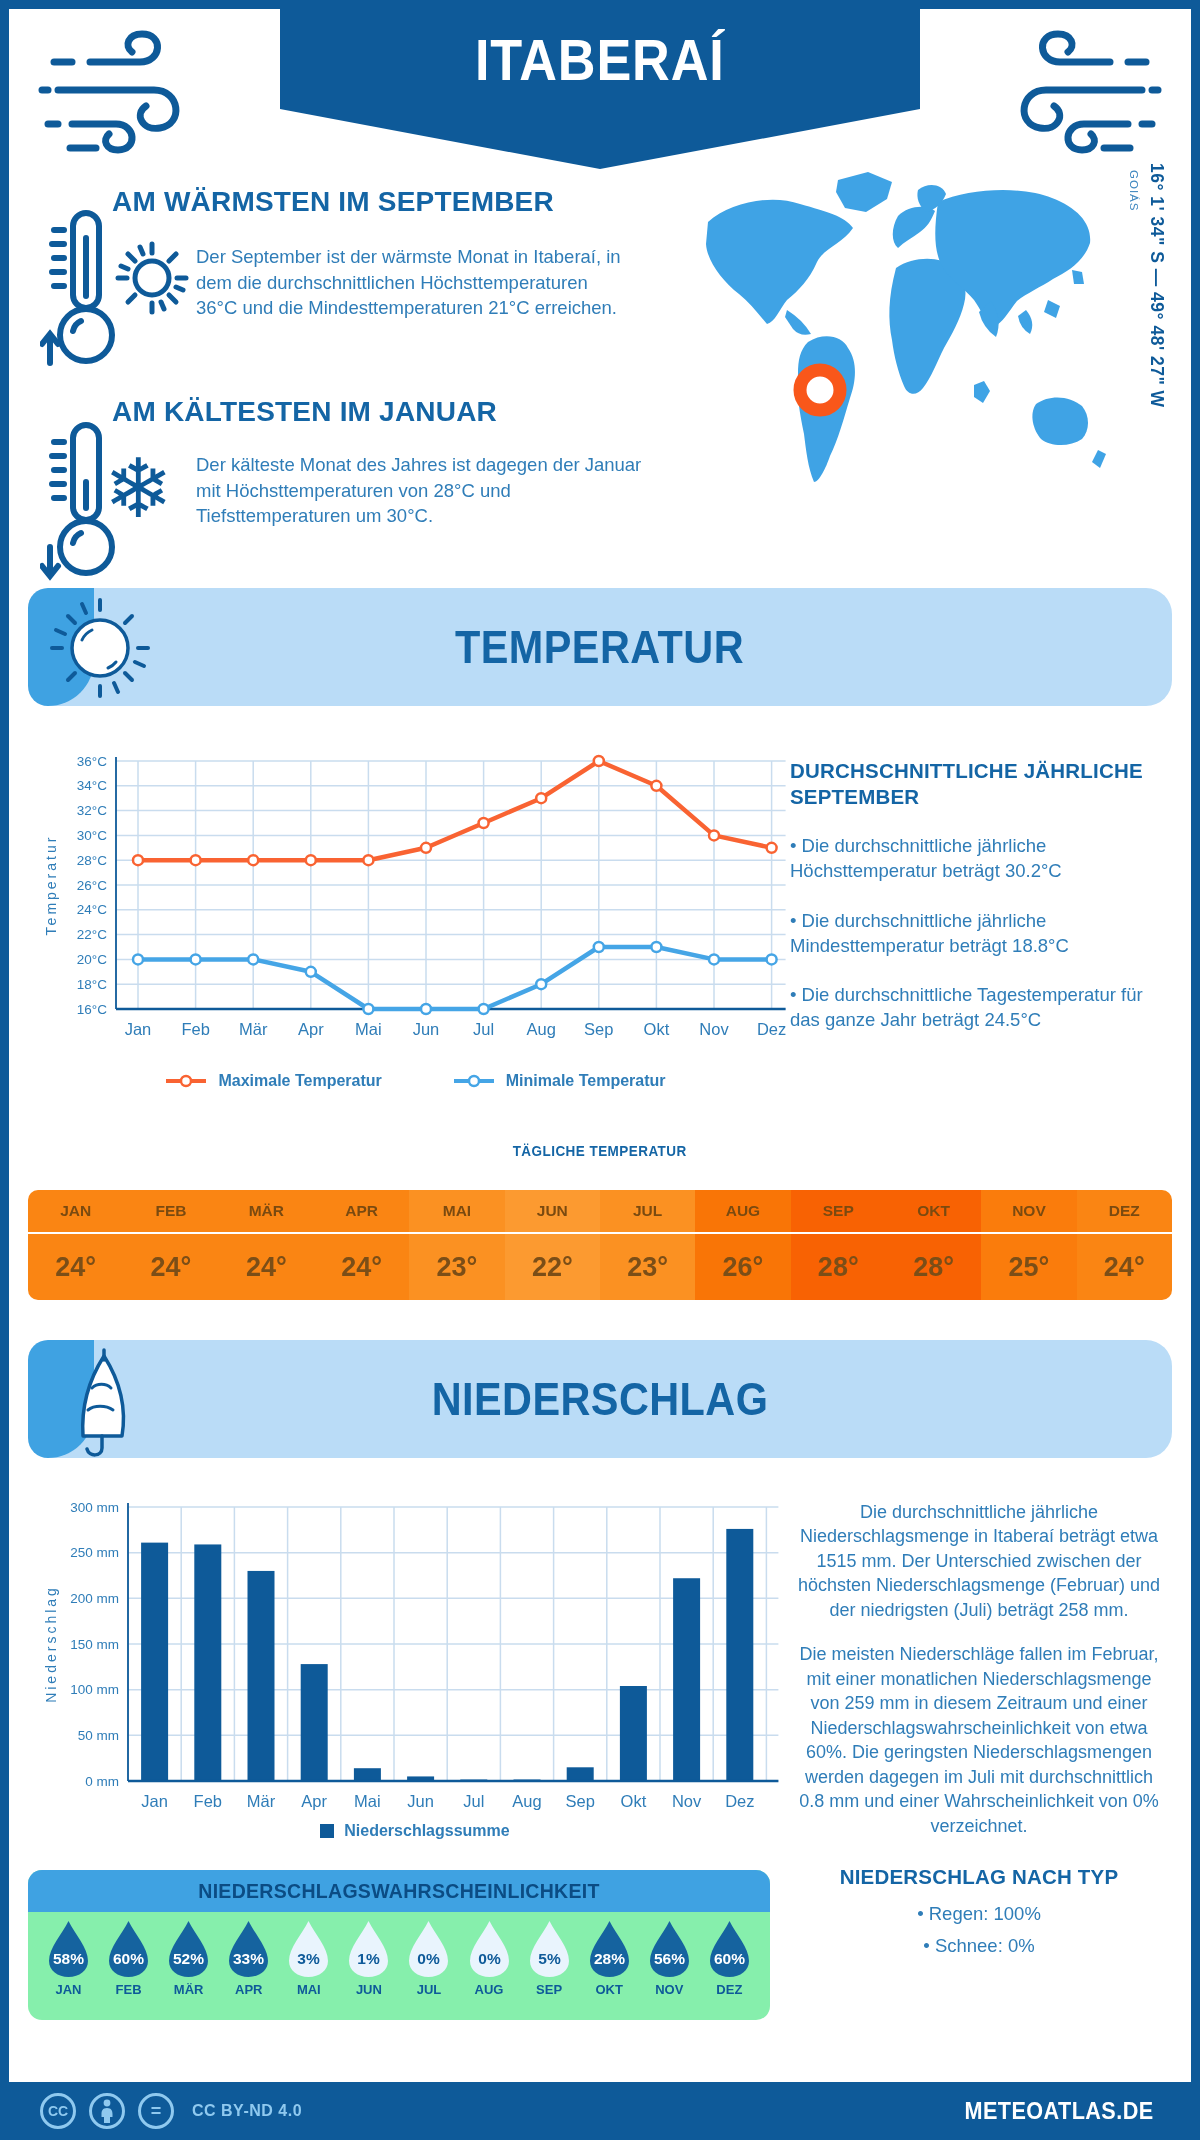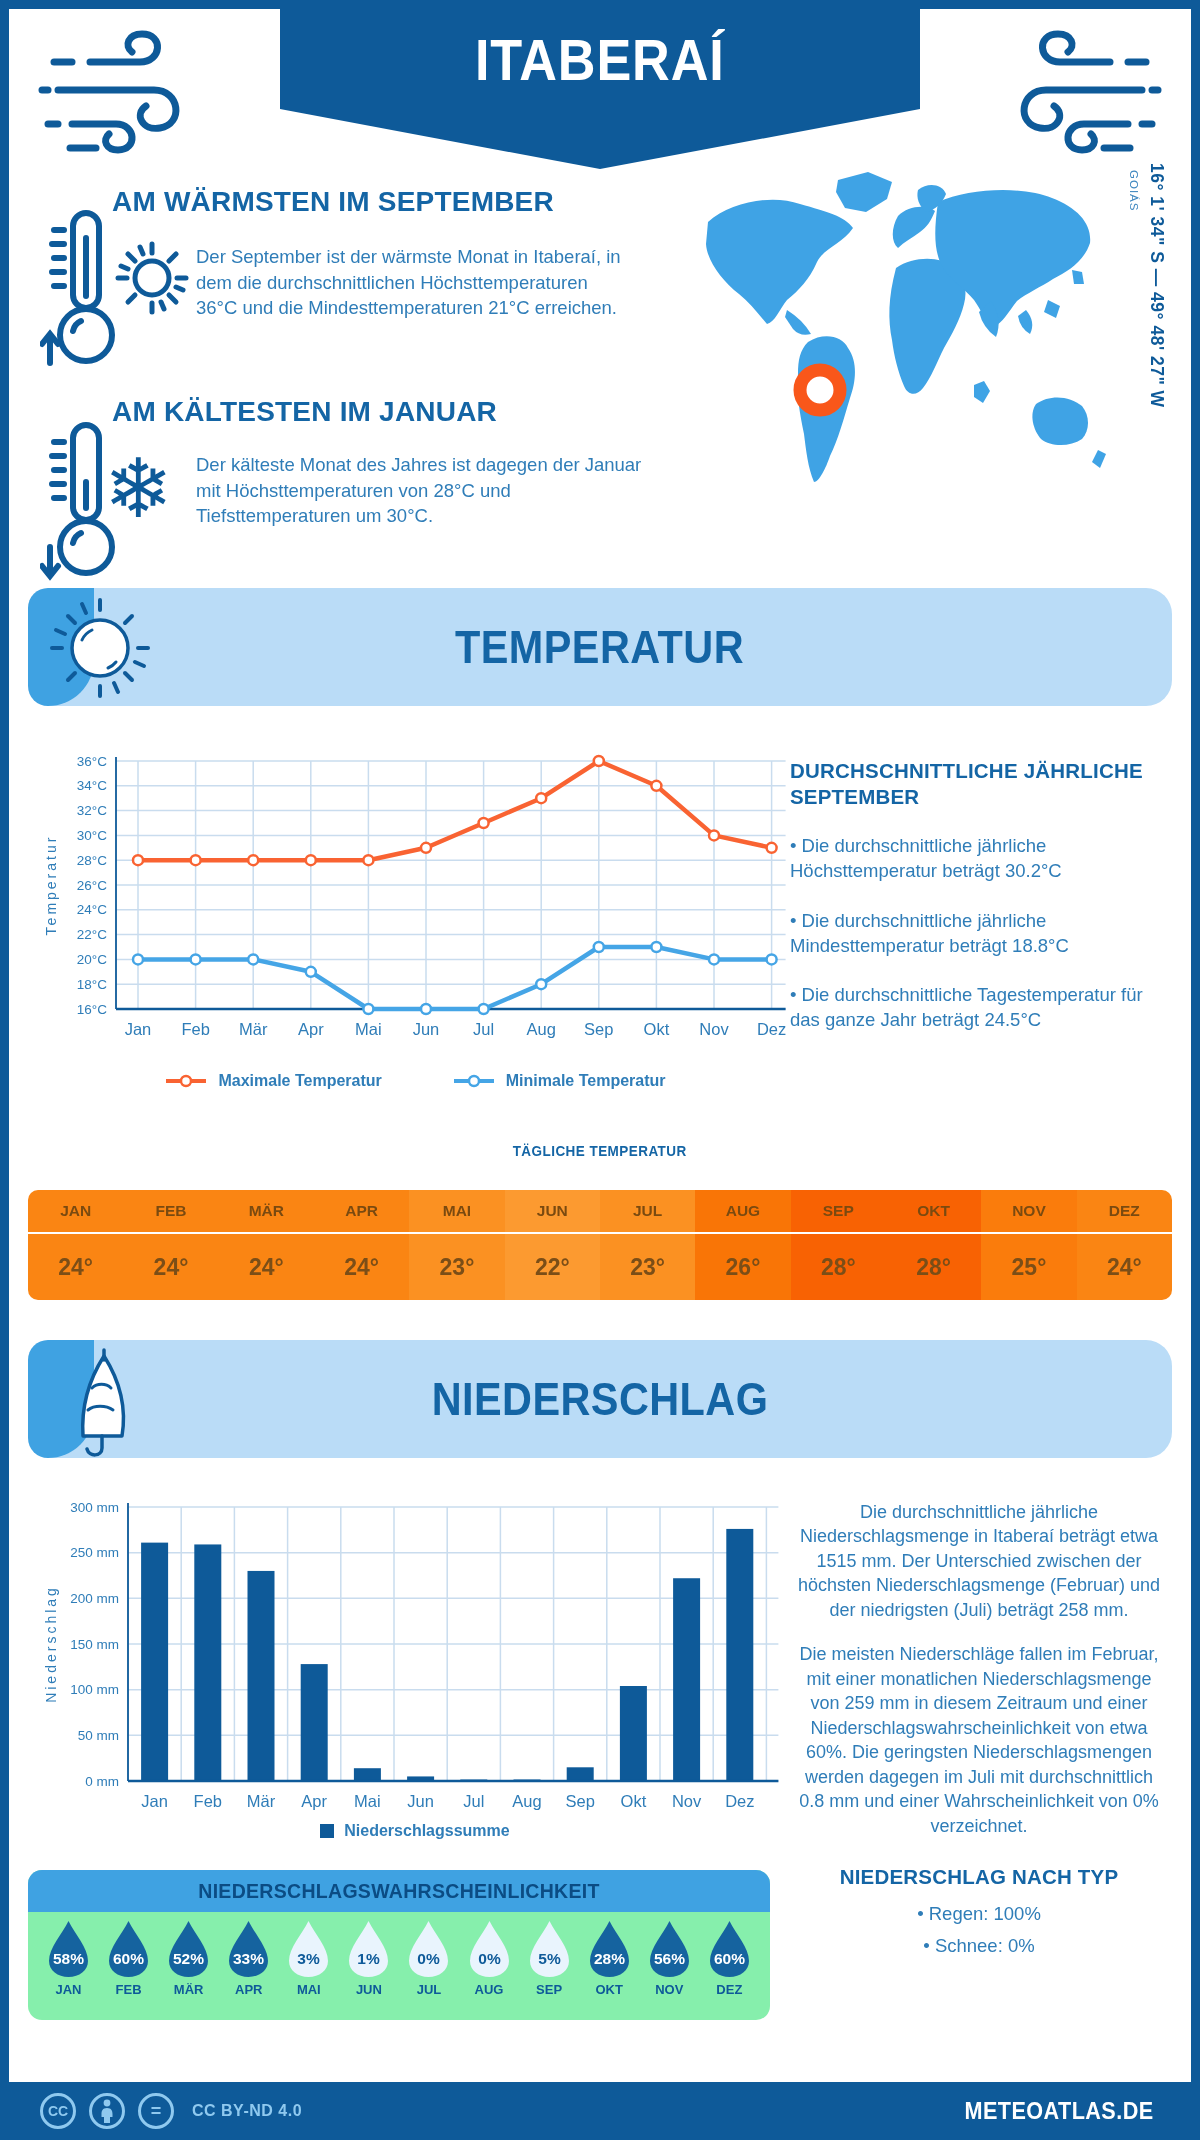--- a/index.html
+++ b/index.html
@@ -50,21 +50,21 @@
 
   
   .daily-head{position:absolute;left:0;top:1142px;width:1200px;text-align:center;color:#1465a5;
     font-size:15px;font-weight:bold;letter-spacing:.5px;}
   .ttable{position:absolute;left:28px;top:1190px;width:1144px;height:110px;border-radius:10px;
     overflow:hidden;display:flex;}
   .tcol{flex:1;display:flex;flex-direction:column;}
   .tmonth{height:42px;display:flex;align-items:center;justify-content:center;
     font-size:15.5px;font-weight:bold;color:#7a4a10;border-bottom:2px solid #ffffff;}
   .tval{flex:1;display:flex;align-items:center;justify-content:center;
-    font-size:23px;font-weight:bold;color:#7b4e17;}
+    font-size:27px;font-weight:bold;color:#7b4e17;}
 
   
   .prob-panel{position:absolute;left:28px;top:1870px;width:742px;height:150px;border-radius:14px;
     overflow:hidden;background:#86efac;}
   .prob-head{height:42px;background:#3fa2e2;display:flex;align-items:center;justify-content:center;
     color:#0b4c84;font-size:19.5px;font-weight:bold;letter-spacing:.3px;}
   .prob-body{display:flex;justify-content:space-between;padding:8px 16px 0 16px;}
   .prob-slot{display:flex;flex-direction:column;align-items:center;width:49px;}
   .prob-month{margin-top:4px;font-size:13px;font-weight:bold;color:#0e5a99;}
 

